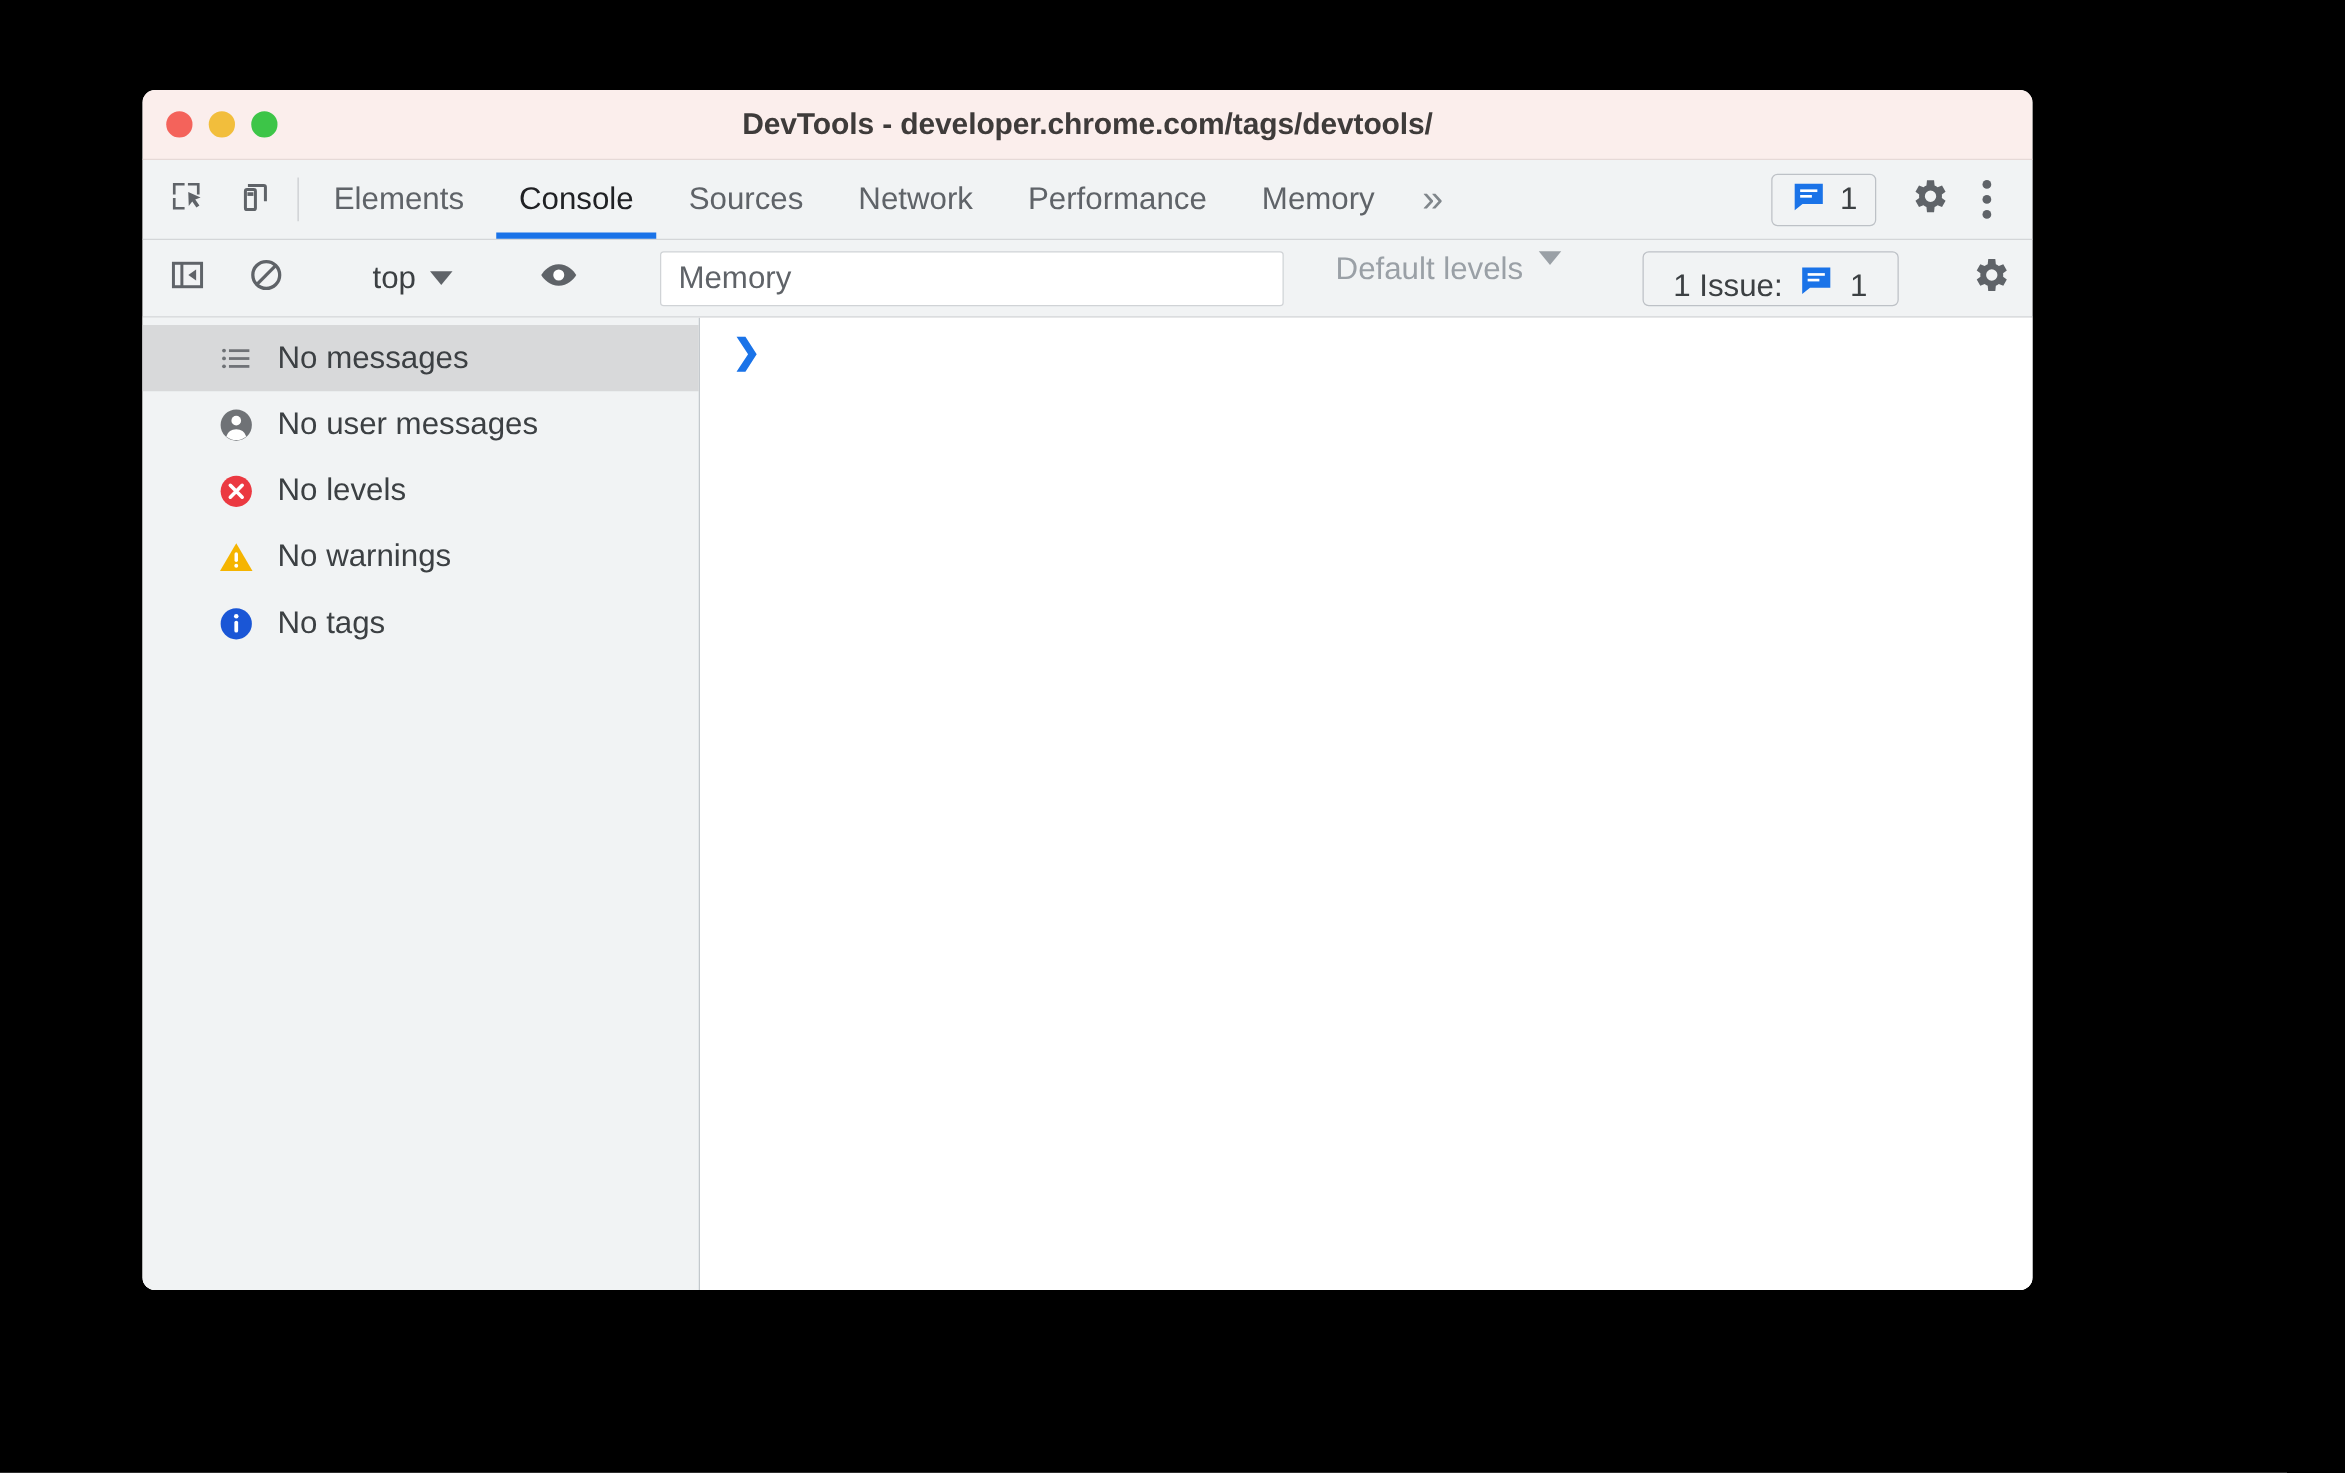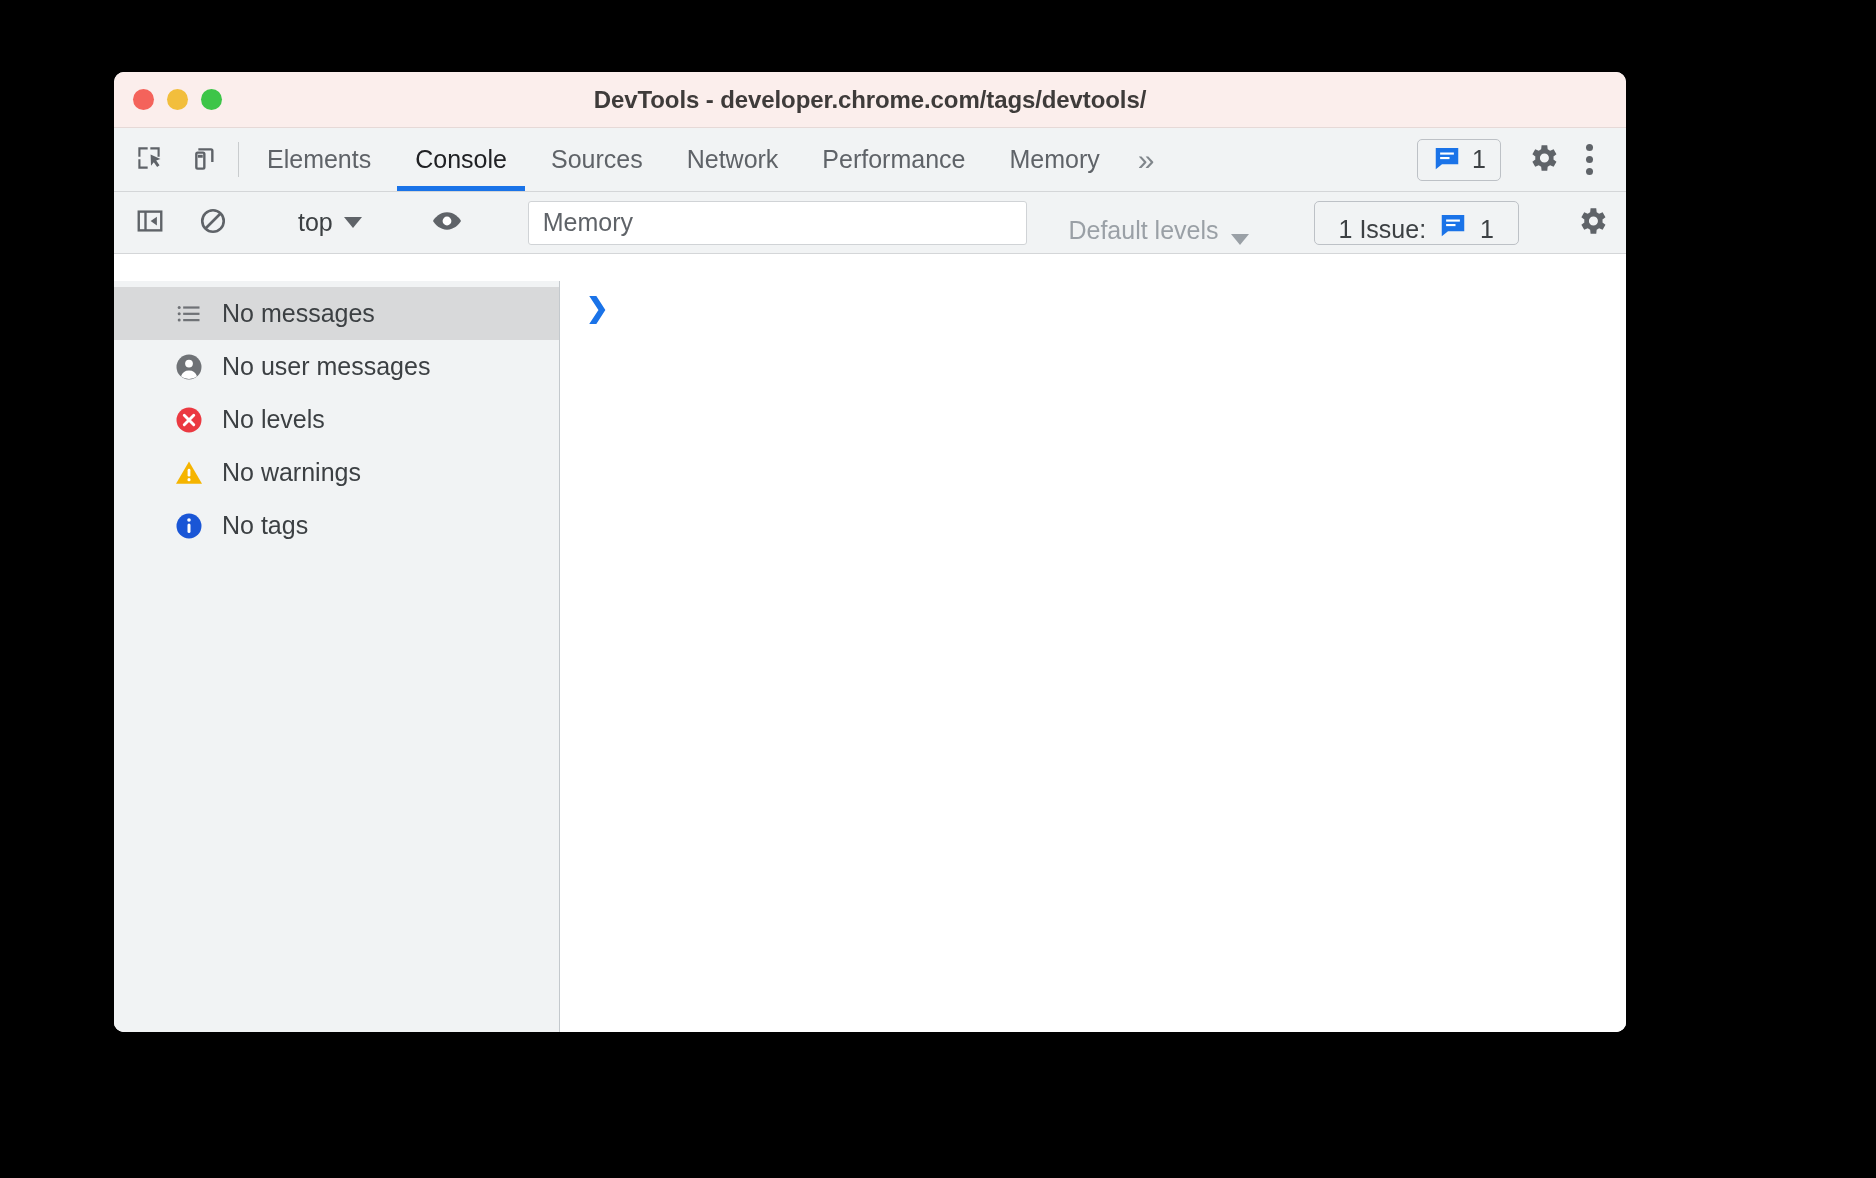--- a/index.html
+++ b/index.html
@@ -182,21 +182,21 @@
     align-items: center;
     padding: 0 14px;
     margin: 0 8px;
   }
   .filter-input span {
     font-size: 25px;
     color: #5f6368;
   }
   .levels {
     display: flex;
-    align-items: flex-end;
+    align-items: flex-start;
     gap: 12px;
     padding: 0 14px;
     height: 44px;
     font-size: 25px;
     color: #9aa0a6;
     white-space: nowrap;
   }
   .issues-btn {
     display: flex;
     align-items: flex-end;
@@ -208,21 +208,20 @@
     white-space: nowrap;
   }
   .issues-btn .lbl { font-size: 25px; color: #3c4043; }
   .issues-btn .cnt { font-size: 25px; color: #3c4043; }
 
   
   .body {
     display: flex;
     height: calc(960px - 56px - 64px - 62px);
     background: #ffffff;
-    margin-top: 27px;
   }
   .sidebar {
     width: 446px;
     flex: 0 0 446px;
     background: #f1f3f4;
     border-right: 1px solid #c4c9cd;
     padding-top: 6px;
   }
   .side-item {
     display: flex;

